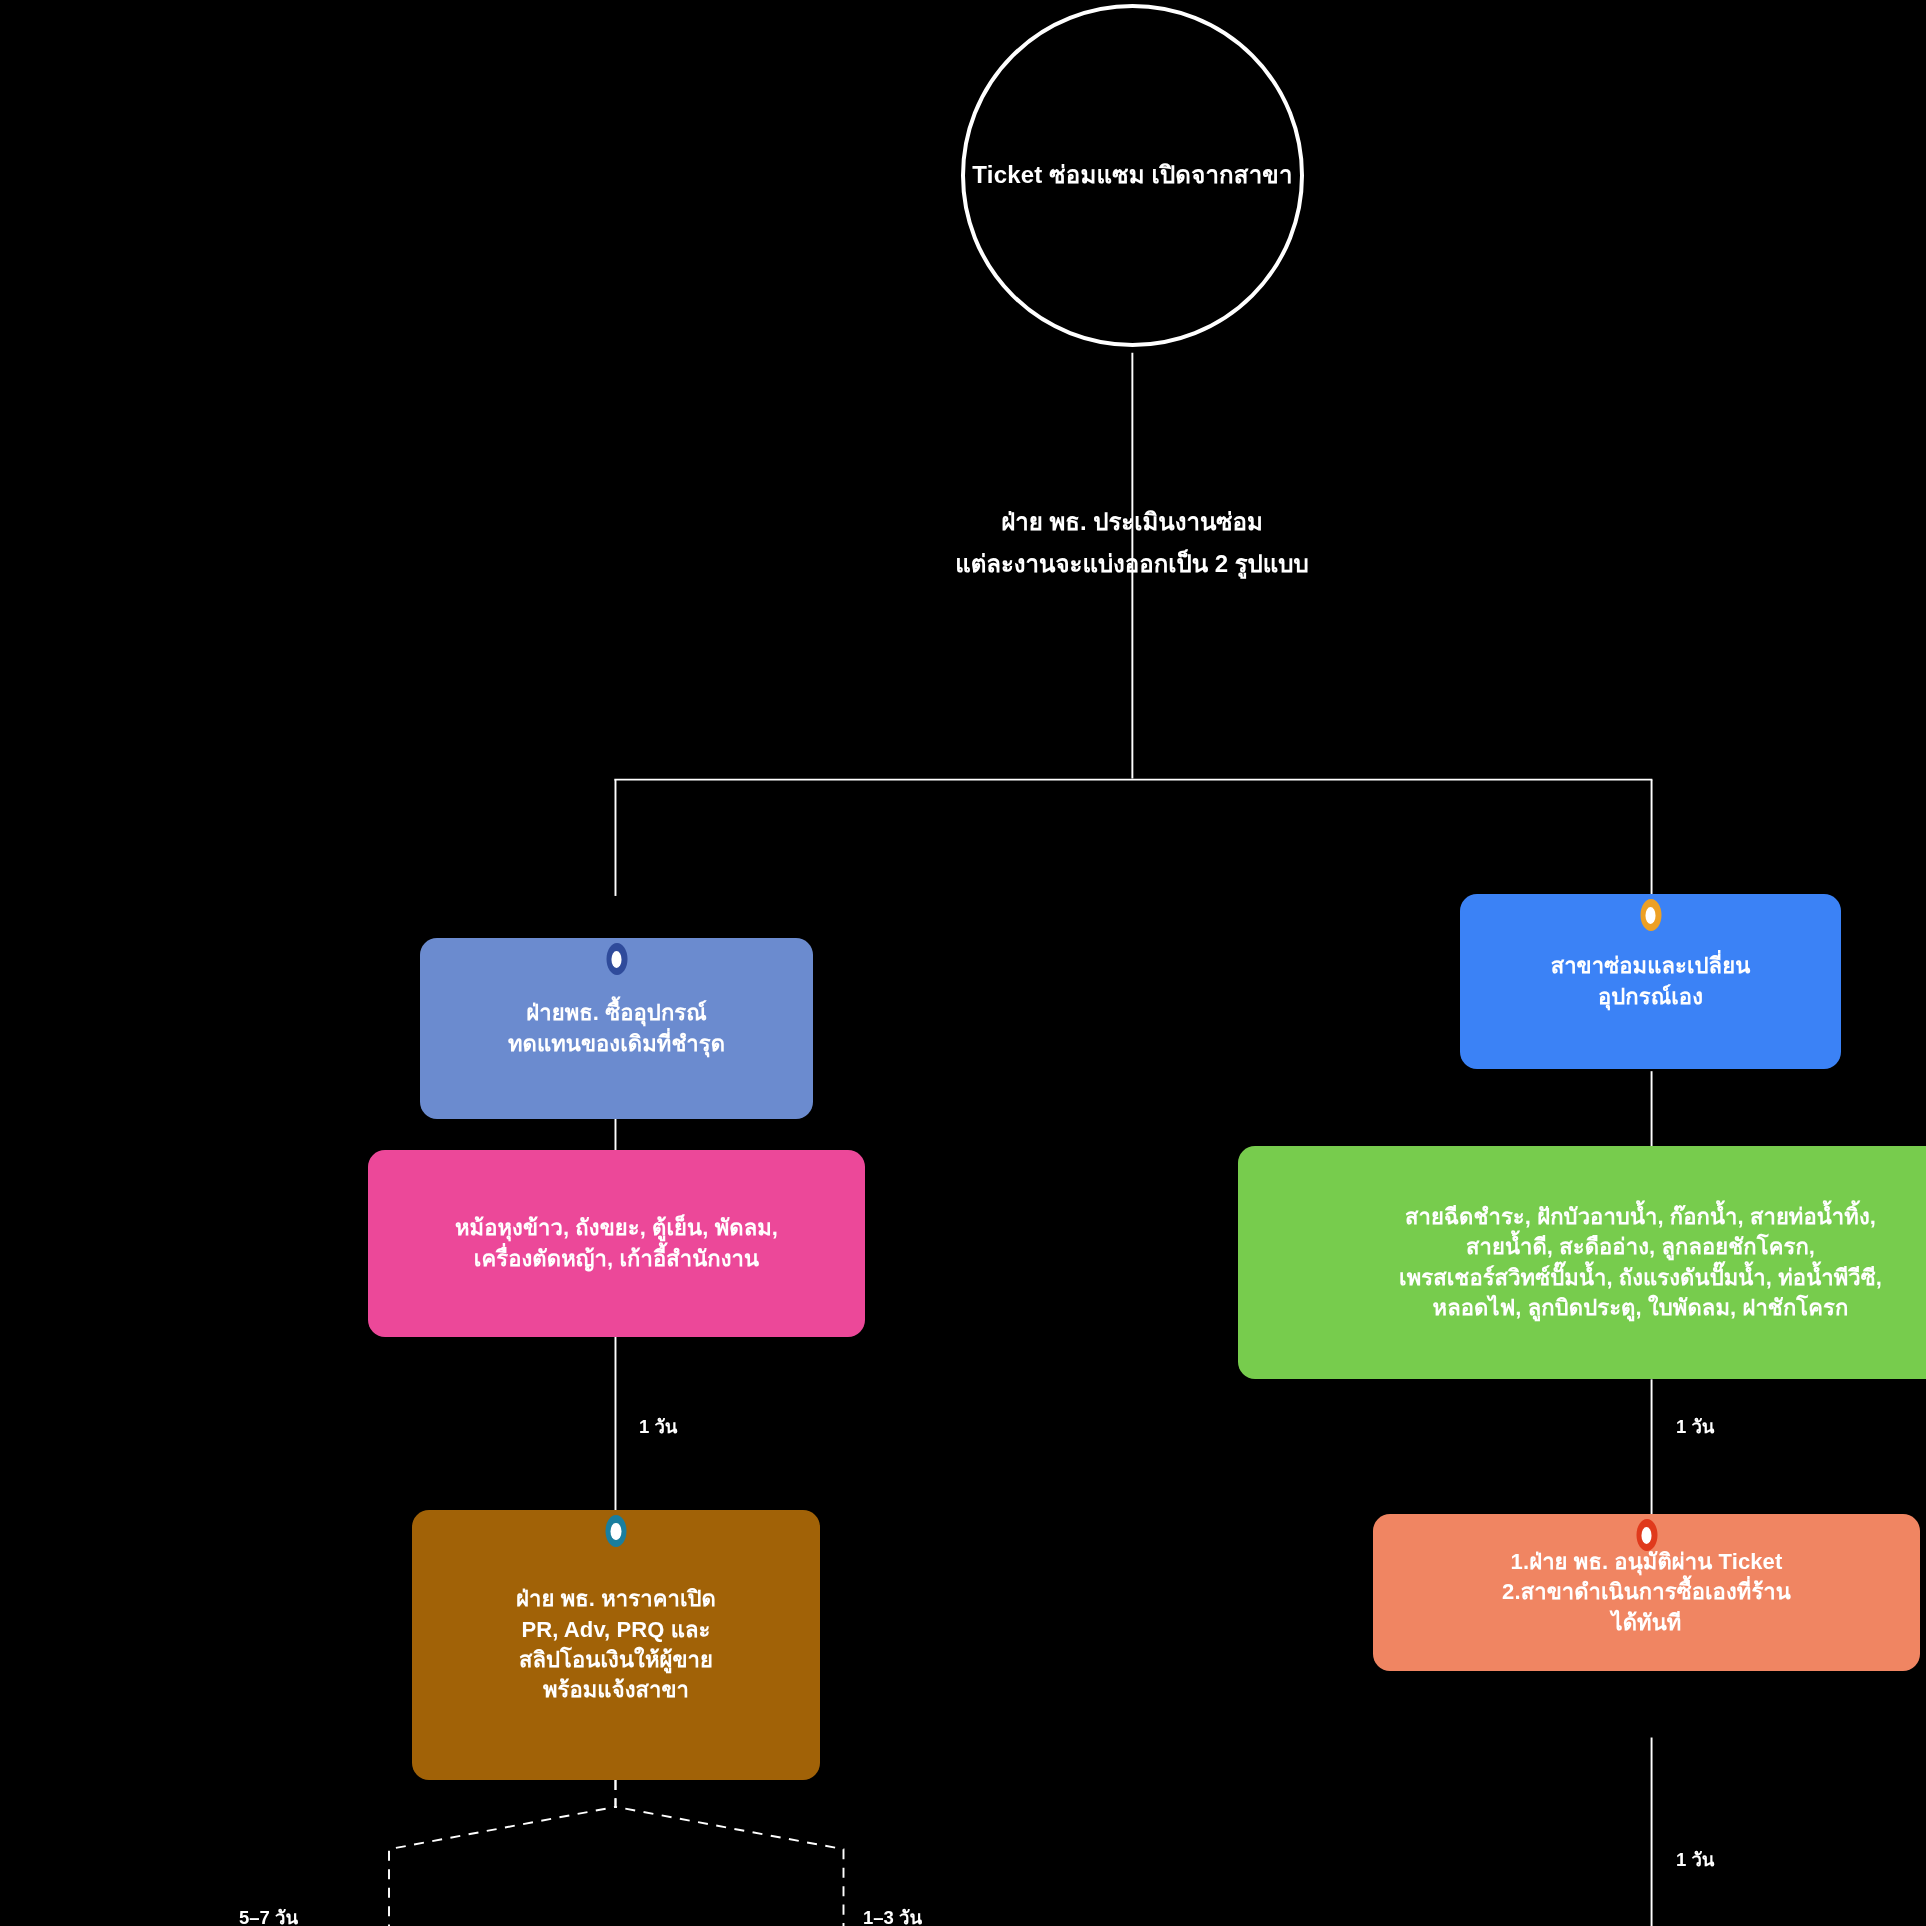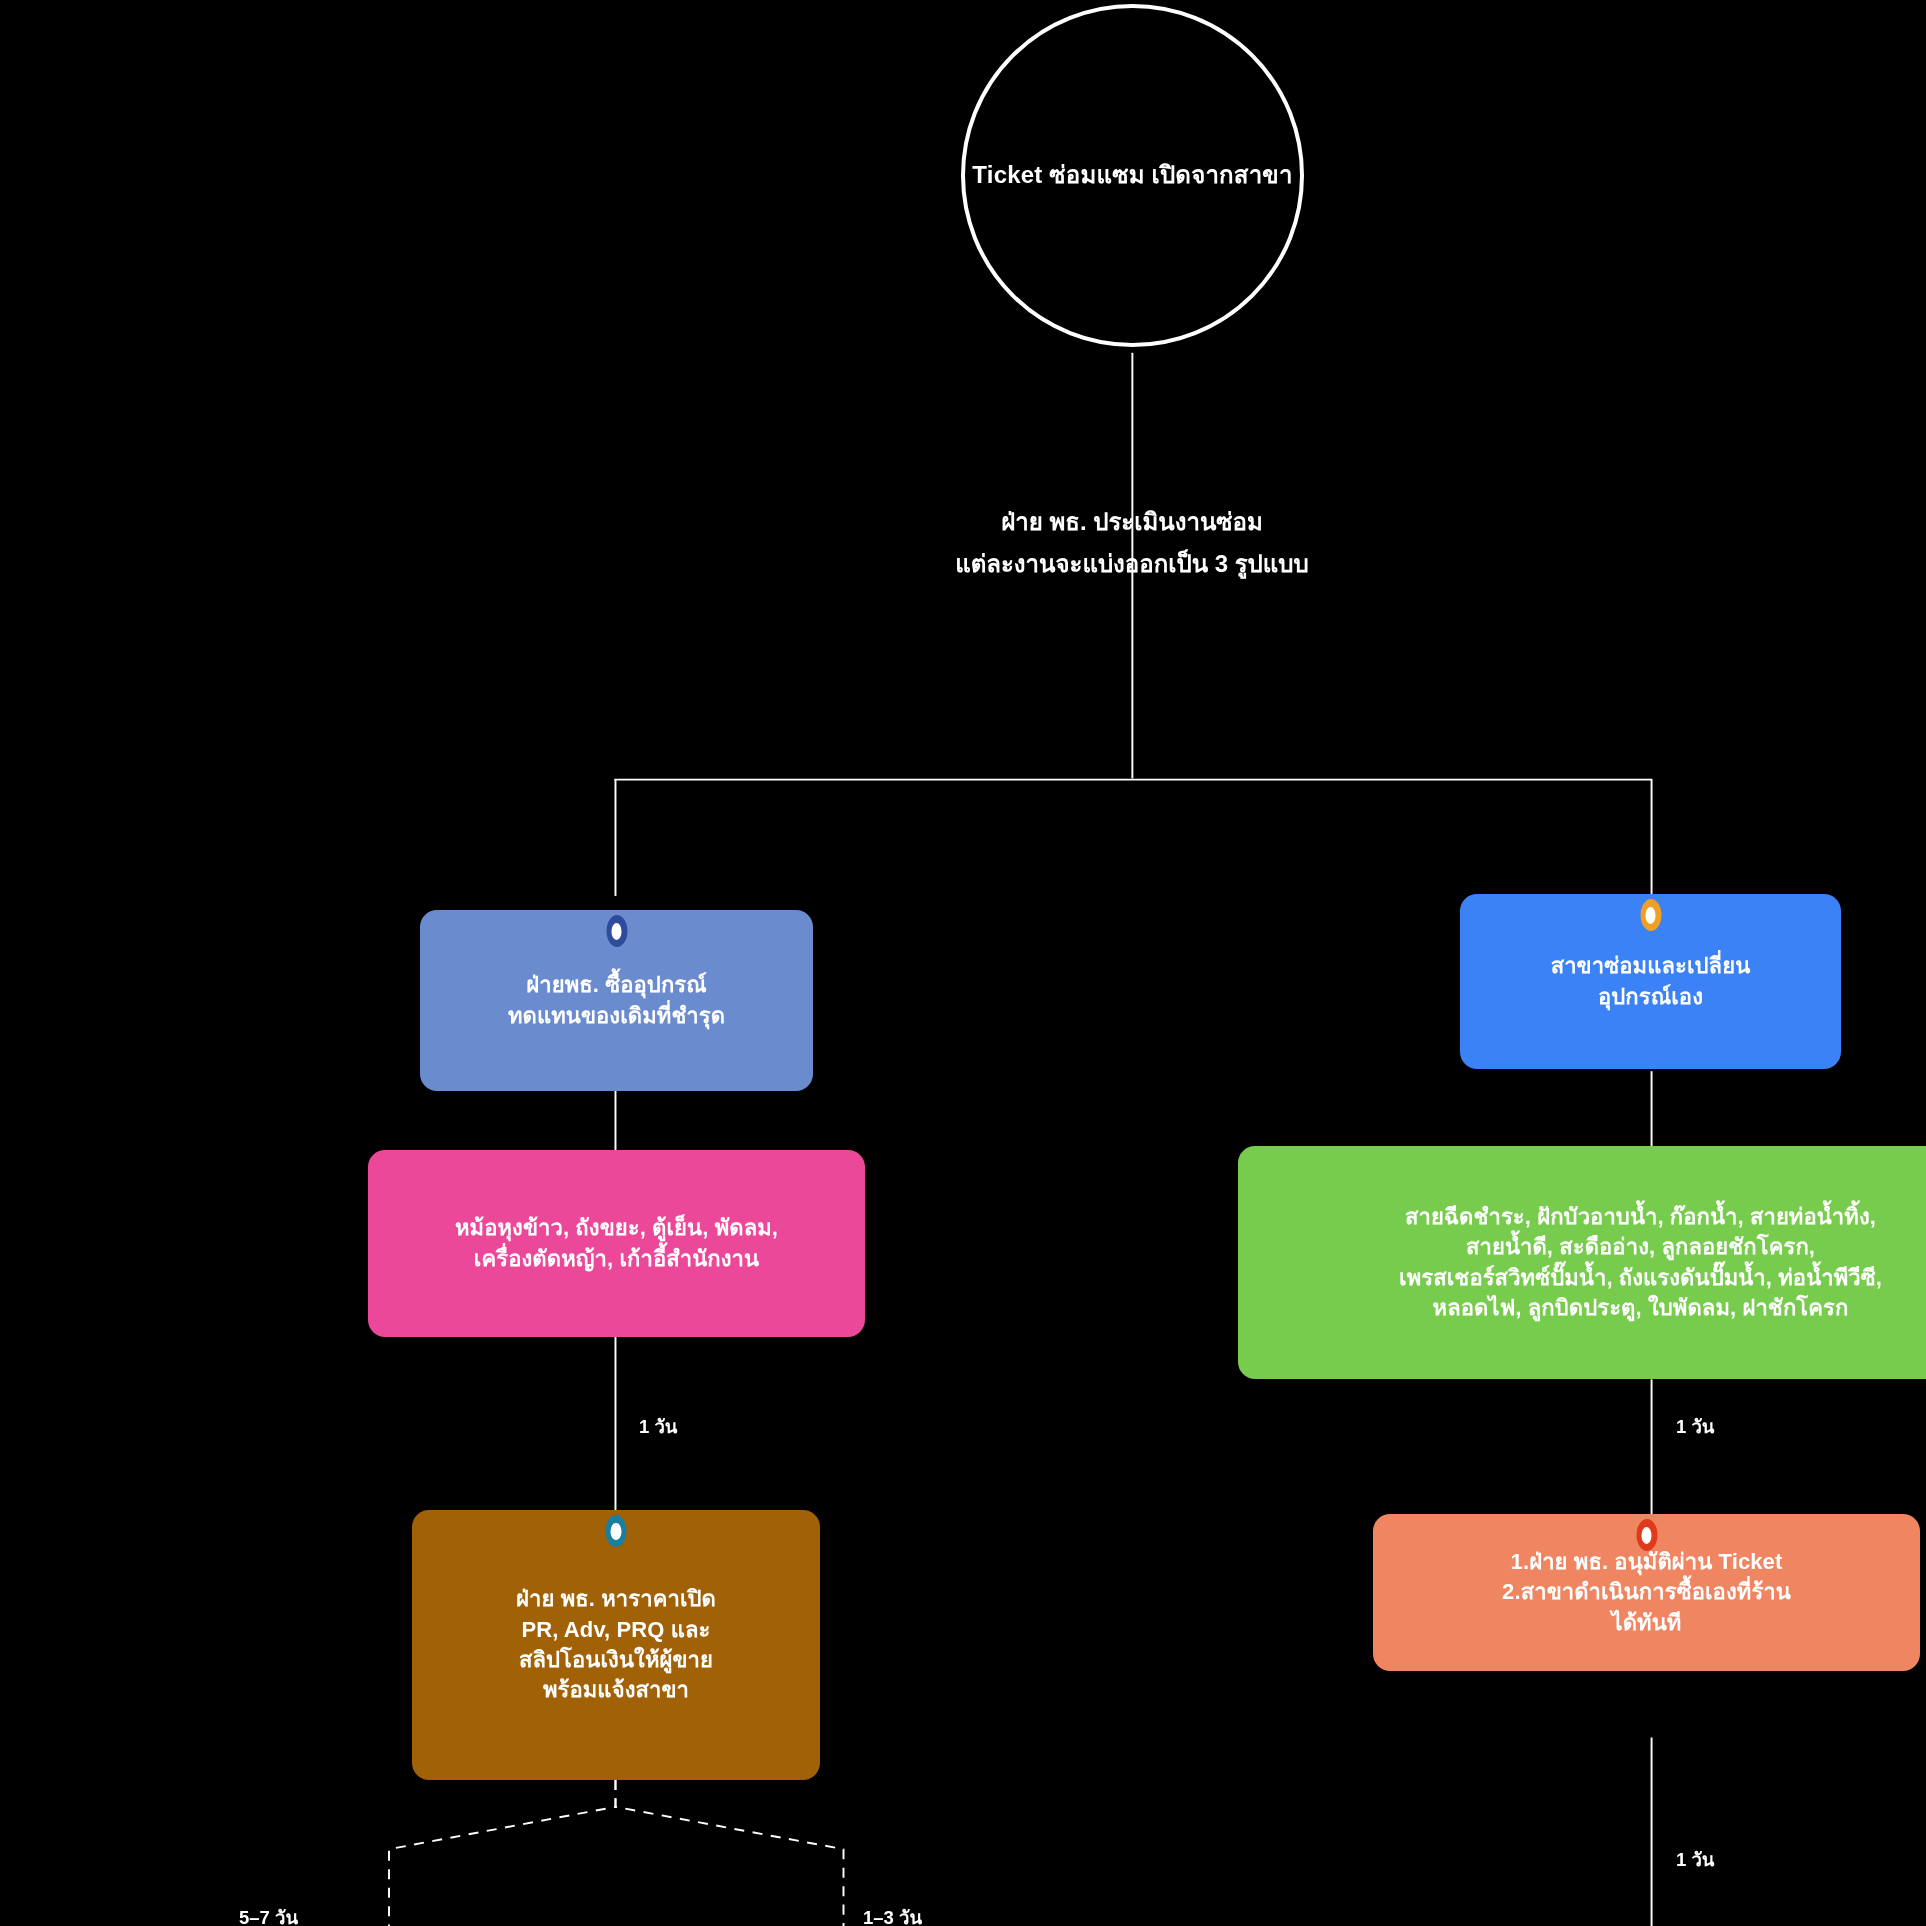--- a/index.html
+++ b/index.html
@@ -134,23 +134,23 @@
 
     <line x1="4288" y1="6600" x2="4288" y2="6990" stroke="#ffffff" stroke-width="5"></line>
   </svg>
 
   <div class="start-node" style="left:961px; top:3.9px; width:343px; height:343px;">
     <div class="lbl">Ticket ซ่อมแซม
 เปิดจากสาขา</div>
   </div>
 
   <div class="ftext" style="left:747px; top:505px; width:770px; font-size:24px;">ฝ่าย พธ. ประเมินงานซ่อม</div>
-  <div class="ftext" style="left:747px; top:547px; width:770px; font-size:24px;">แต่ละงานจะแบ่งออกเป็น 3 รูปแบบ</div>
-
-  <div class="card" style="left:420px; top:910px; width:393px; height:181px; background:#6b8bcf;">
+  <div class="ftext" style="left:747px; top:547px; width:770px; font-size:24px;">แต่ละงานจะแบ่งออกเป็น 2 รูปแบบ</div>
+
+  <div class="card" style="left:420px; top:938px; width:393px; height:181px; background:#6b8bcf;">
     <span class="pin" style="background:#2f4b9b;">
         <span class="hole"></span>
       </span>
     <div class="txt">ฝ่ายพธ. ซื้ออุปกรณ์
 ทดแทนของเดิมที่ชำรุด</div>
   </div>
 
   <div class="card" style="left:368px; top:1150px; width:497px; height:187px; background:#ec4899;">
     <div class="txt">หม้อหุงข้าว, ถังขยะ, ตู้เย็น, พัดลม,
 เครื่องตัดหญ้า, เก้าอี้สำนักงาน</div>

